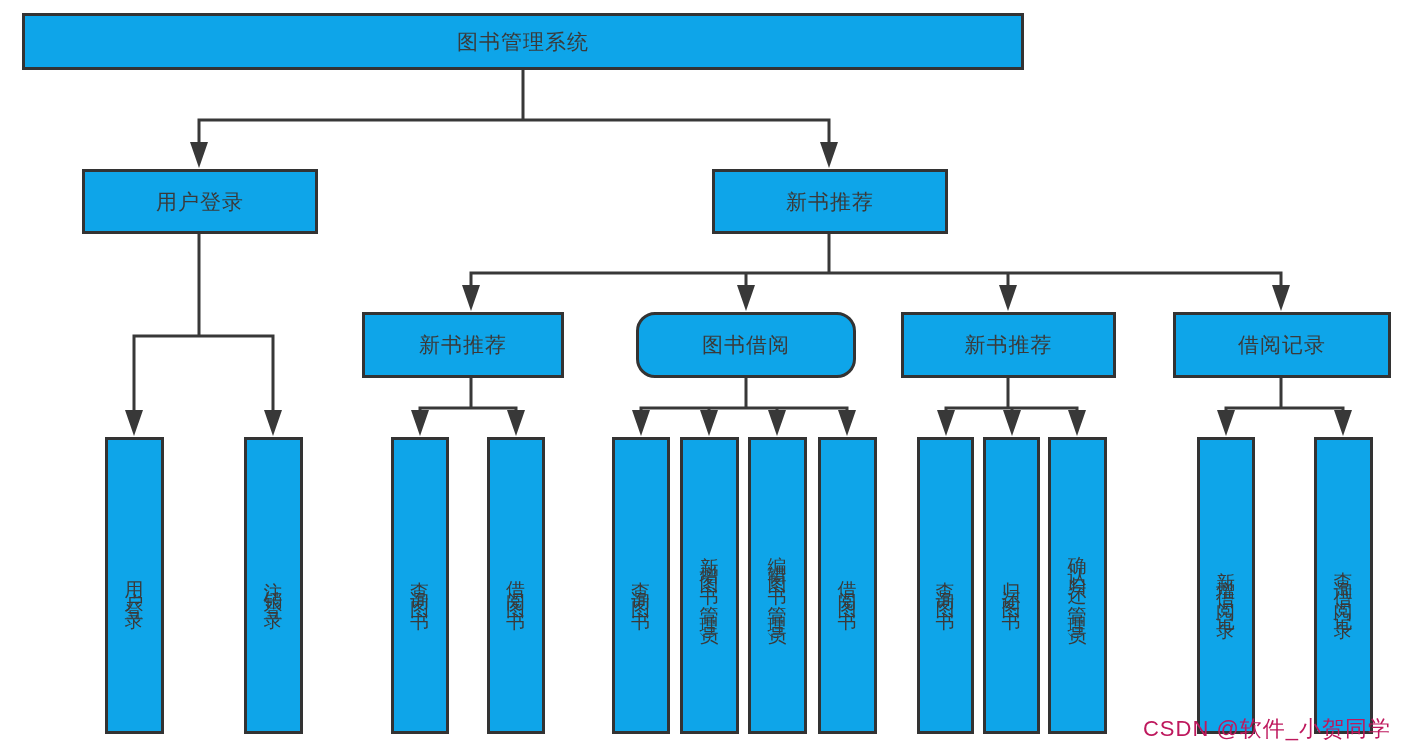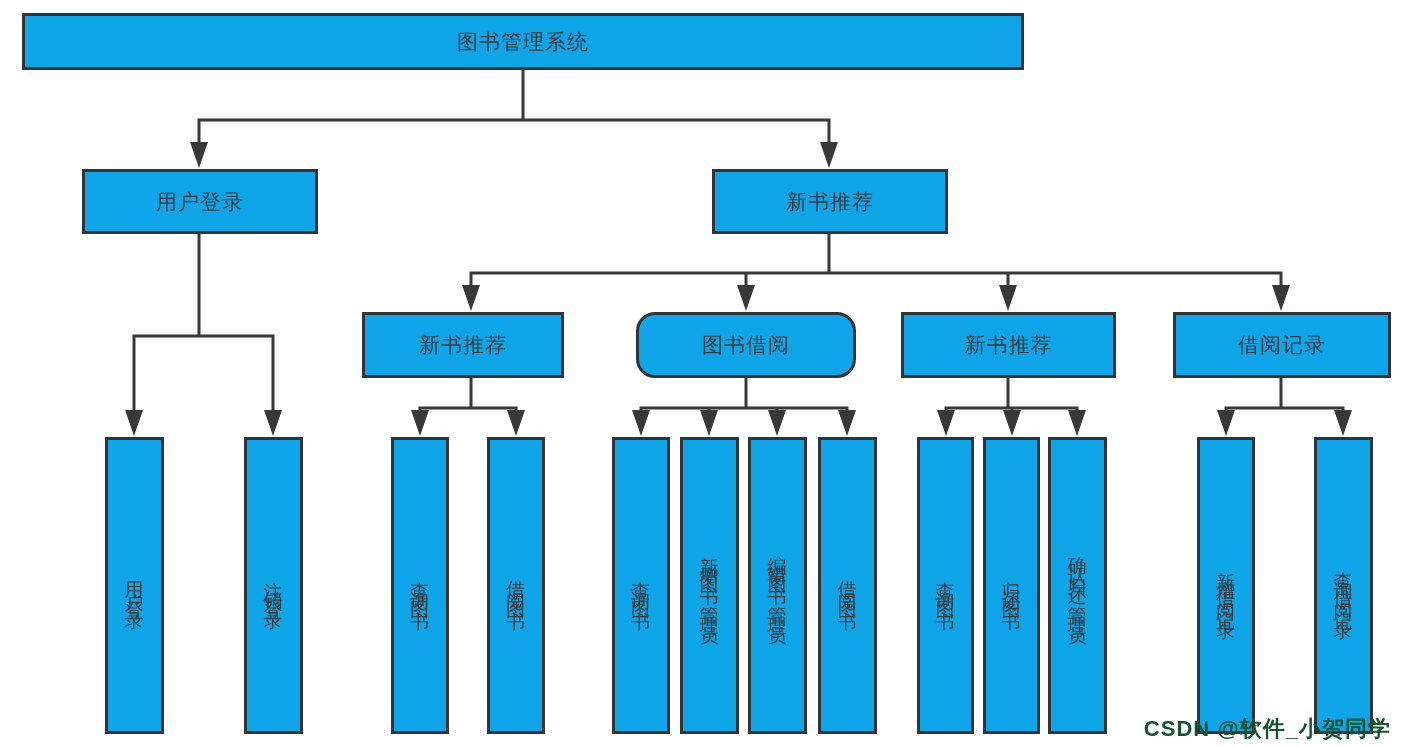--- a/index.html
+++ b/index.html
@@ -32,24 +32,23 @@
     font-size:19px;
     letter-spacing:10px;
     line-height:1;
     white-space:nowrap;
   }
   .node-label { pointer-events:none; }
   #watermark {
     position:absolute;
     right:14px; bottom:3px;
     font-size:22px;
-    color:#14532d;
+    color:#be185d;
     z-index:2;
     letter-spacing:1px;
-    font-weight:bold;
   }
 </style>
 </head>
 <body>
 
 <div id="canvas">
 
   <svg id="connectors" width="1405" height="747" viewBox="0 0 1405 747" xmlns="http://www.w3.org/2000/svg">
     <g stroke="#383838" stroke-width="3" fill="none">
       <path d="M523,69 V121.5 M197.5,120 H830.5 M199,120 V148 M829,120 V148"></path>

